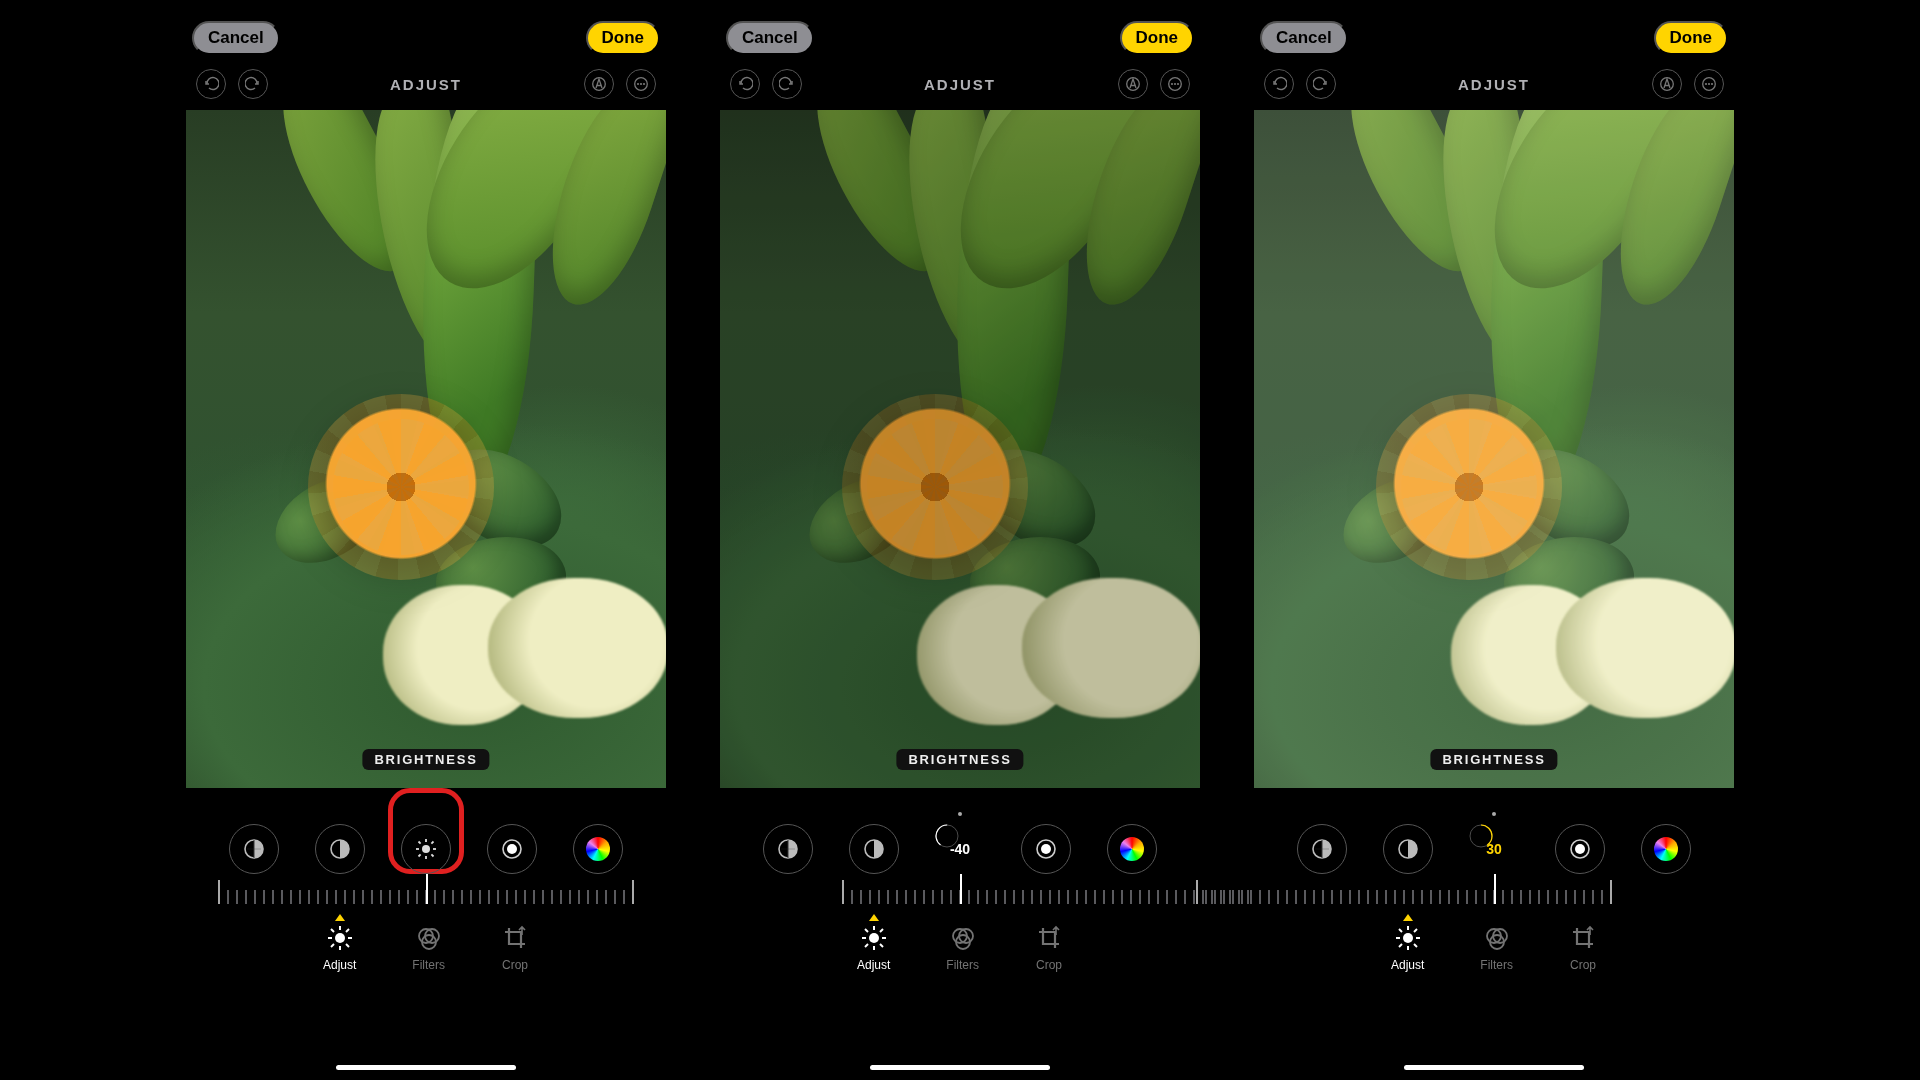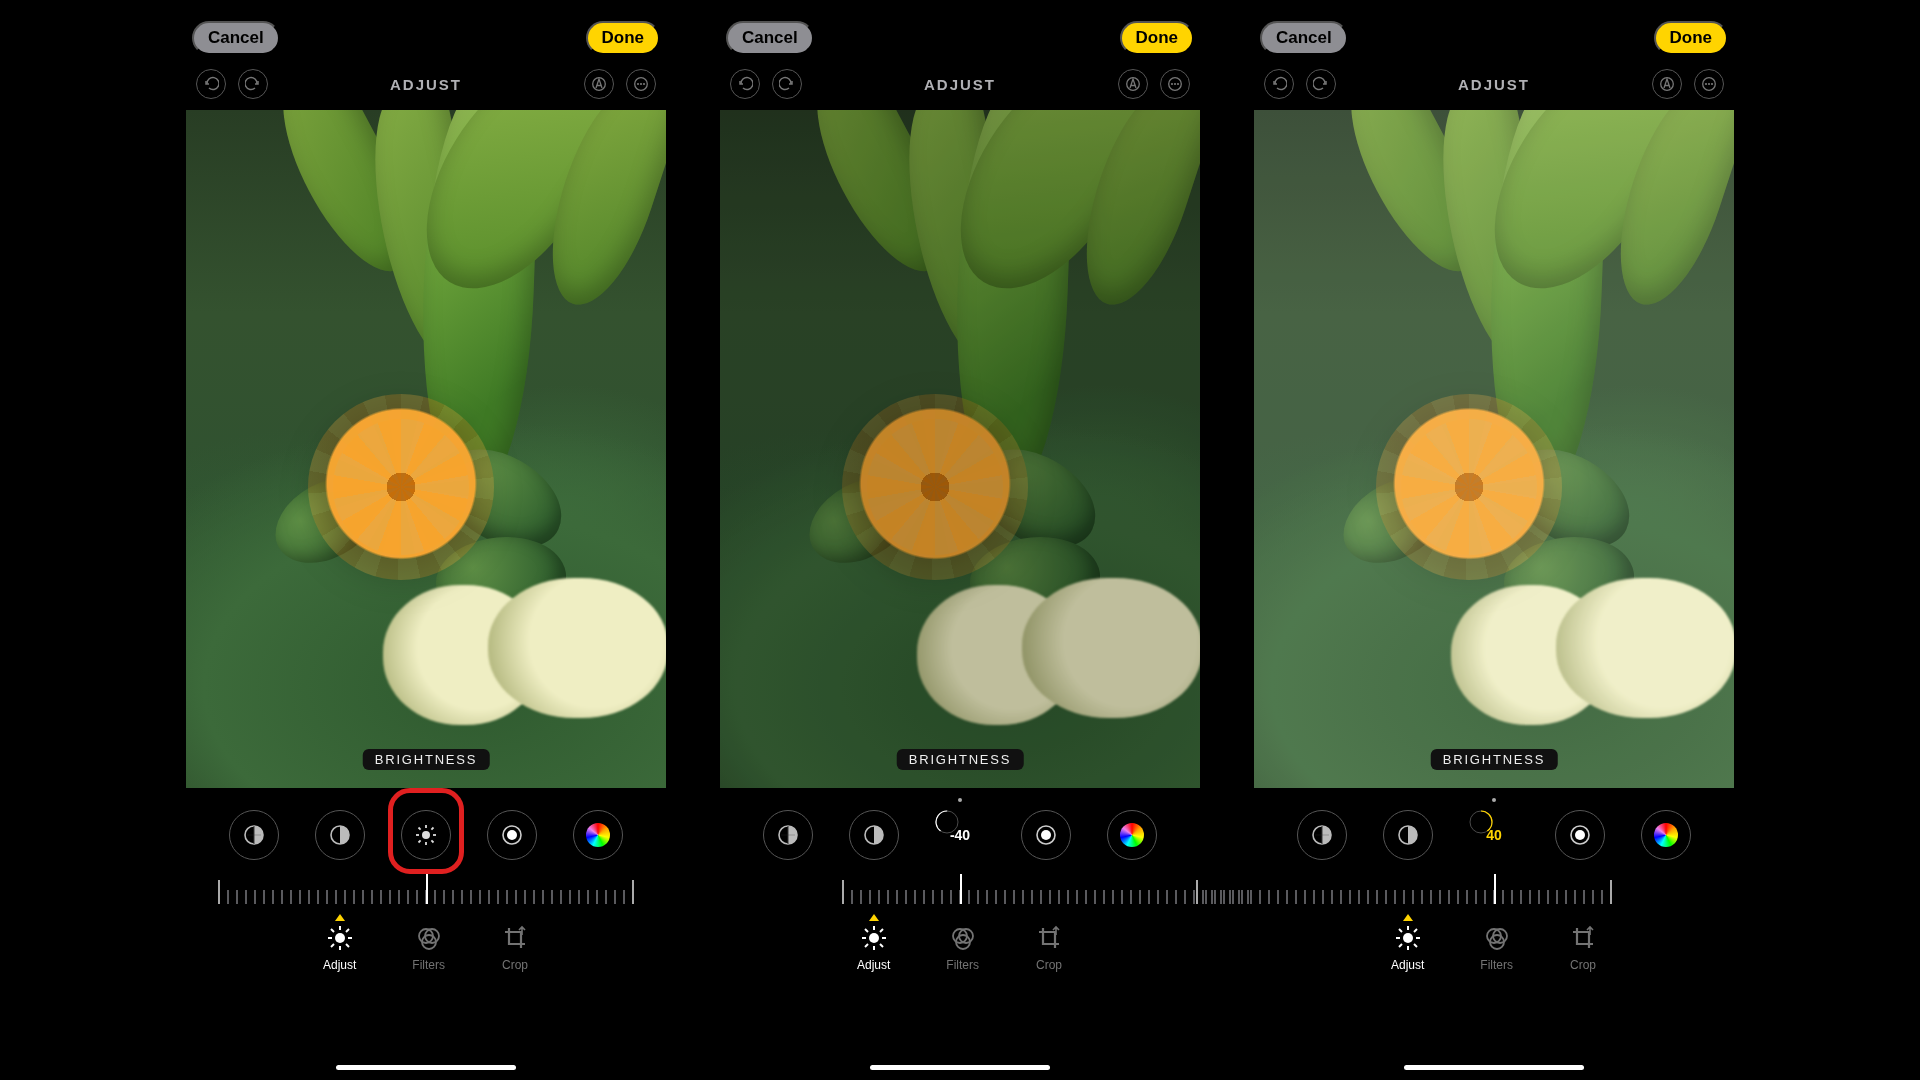--- a/index.html
+++ b/index.html
@@ -55,24 +55,24 @@
     background: repeating-conic-gradient(#ffb23c 0 14deg, #e68a1d 14deg 28deg); mix-blend-mode: color; opacity:.25; }
   .flower::after { inset: 10%; background: repeating-conic-gradient(#ffd079 0 20deg, #f19a1b 20deg 40deg); opacity:.35; }
 
   .pale-rose { position:absolute; width:160px;height:140px; left:41%; top:70%; border-radius:48%; background: radial-gradient(circle at 60% 45%, #efeec3 0 50%, #b9bd85 80%); filter: blur(1px); }
   .pale-rose.r2 { left:63%; top:69%; width:180px;height:140px; }
 
   .filter-dark { position:absolute; inset:0; background: rgba(0,0,0,.20); }
   .filter-bright { position:absolute; inset:0; background: rgba(255,255,255,.10); }
 
   
-  .param-badge { position: absolute; left: 50%; bottom: 18px; transform: translateX(-50%); background: #111; color: #eee; padding: 3px 12px; border-radius: 6px; font-size: 13px; letter-spacing: 1.8px; font-weight: 400; }
-
-  
-  .dial-row { height: 78px; display: flex; align-items: center; justify-content: center; gap: 36px; margin-top: 8px; }
+  .param-badge { position: absolute; left: 50%; bottom: 18px; transform: translateX(-50%); background: #111; color: #eee; padding: 3px 12px; border-radius: 6px; font-size: 13px; letter-spacing: 1.8px; font-weight: 700; }
+
+  
+  .dial-row { height: 78px; display: flex; align-items: flex-end; justify-content: center; gap: 36px; margin-top: 8px; }
   .dial { width: 50px; height: 50px; border-radius: 50%; border: 1.5px solid #555; display:flex; align-items:center; justify-content:center; position: relative; }
   .dial svg { width: 24px; height: 24px; }
   .dial.value-dial { border: none; }
   .dial.value-dial .ring { position:absolute; inset:0; }
   .dial.value-dial .ring circle.track { stroke:#4a4a4a; }
   .dial.value-dial .ring circle.prog-neg { stroke:#fff; }
   .dial.value-dial .ring circle.prog-pos { stroke:#ffd400; }
   .dial.value-dial .val { font-size: 14px; font-weight: 600; }
   .val.yellow { color:#ffd400; }
   .val.white { color:#fff; }
@@ -492,21 +492,21 @@
             <svg viewBox="0 0 24 24">
               <use href="#d-brilliance"></use>
             </svg>
           </div>
           <div class="dial value-dial">
       <span class="dot-above"></span>
       <svg class="ring" viewBox="0 0 48 48">
         <circle class="track" cx="24" cy="24" r="22" fill="none" stroke-width="2"></circle>
         <circle class="prog-pos" cx="24" cy="24" r="22" fill="none" stroke-width="2.4" stroke-dasharray="55.29203070318036 138.23007675795088" transform="rotate(-90 24 24)"></circle>
       </svg>
-      <span class="val yellow">40</span>
+      <span class="val yellow">30</span>
     </div>
           <div class="dial">
             <svg viewBox="0 0 24 24">
               <use href="#d-contrast"></use>
             </svg>
           </div>
           <div class="dial">
             <div style="width:24px;height:24px;border-radius:50%;background:conic-gradient(red,orange,yellow,lime,cyan,blue,violet,red)"></div>
           </div>
     </div>

